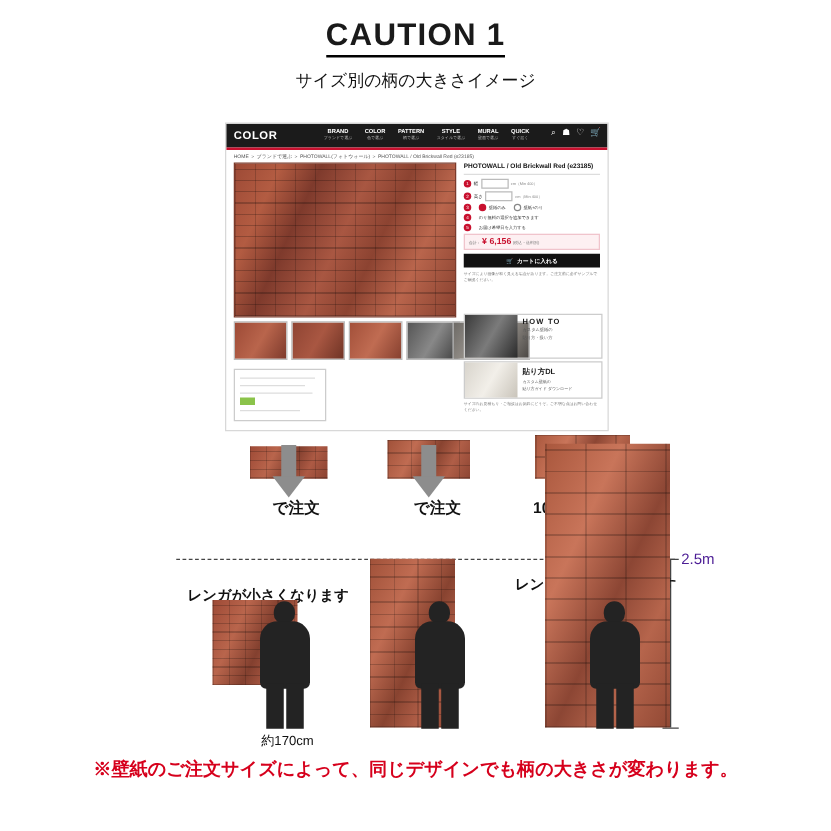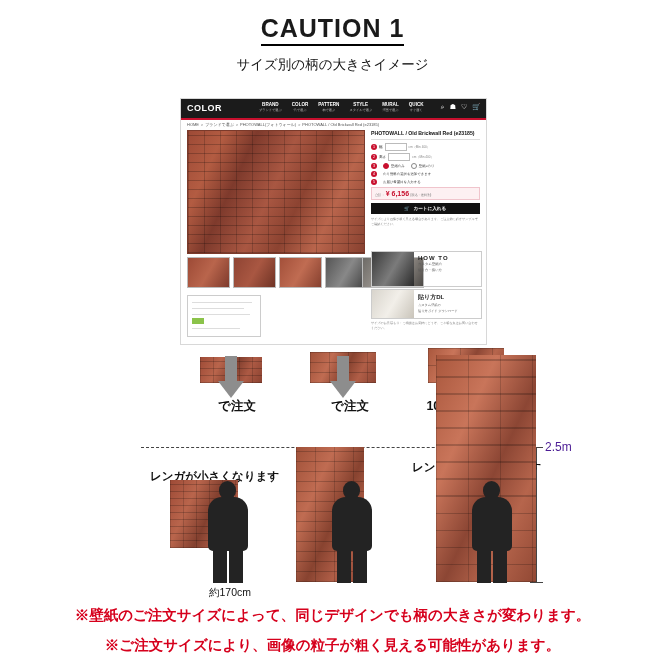--- a/index.html
+++ b/index.html
@@ -615,15 +615,14 @@
 
   <div class="panel brick-c" style="left:436px; top:355px; width:100px; height:227px;"></div>
   <div class="person" style="left:470px; top:481px;">
     <div class="head"></div>
     <div class="body"></div>
     <div class="legL"></div>
     <div class="legR"></div>
   </div>
 
   <div class="warn warn1">※壁紙のご注文サイズによって、同じデザインでも柄の大きさが変わります。</div>
-  <div class="warn warn2">※ご注文サイズにより、画像の粒子が粗く見える可能性があります。</div>
 
 </div>
 
 </body></html>

